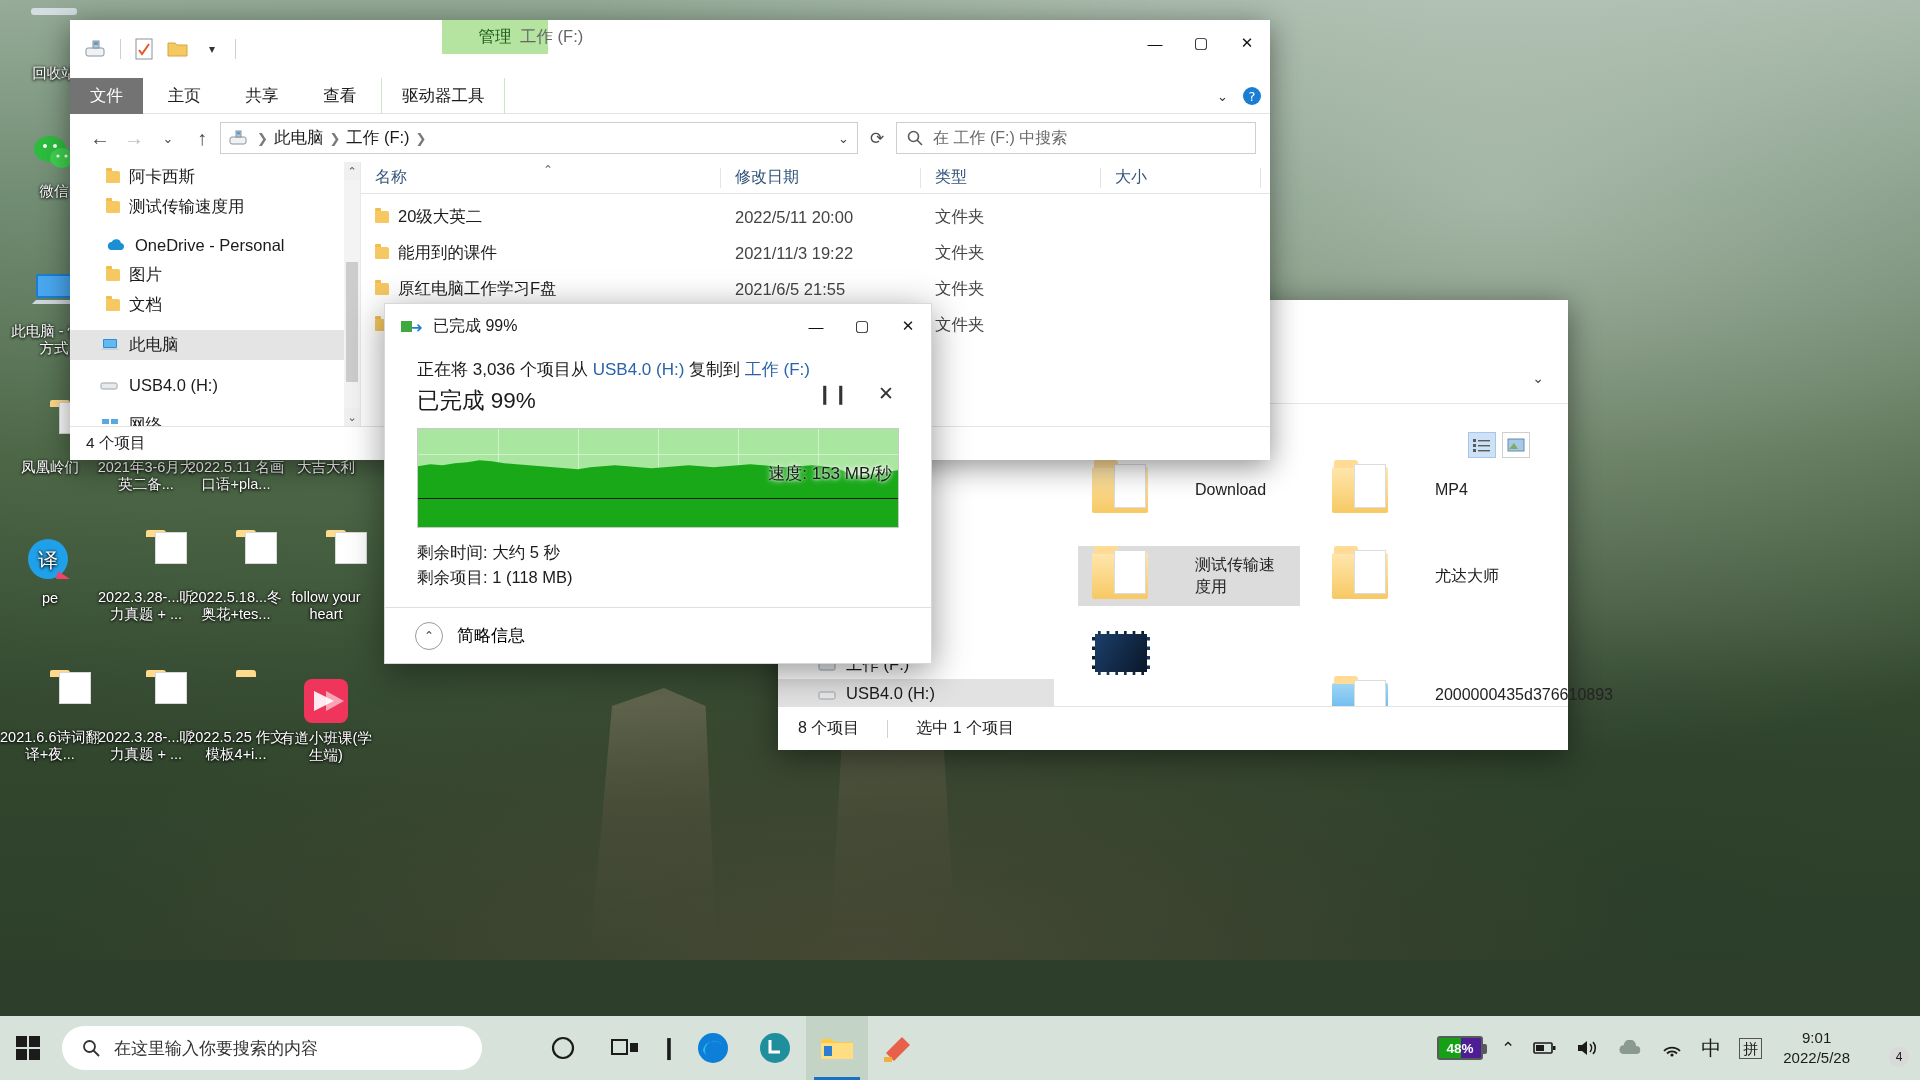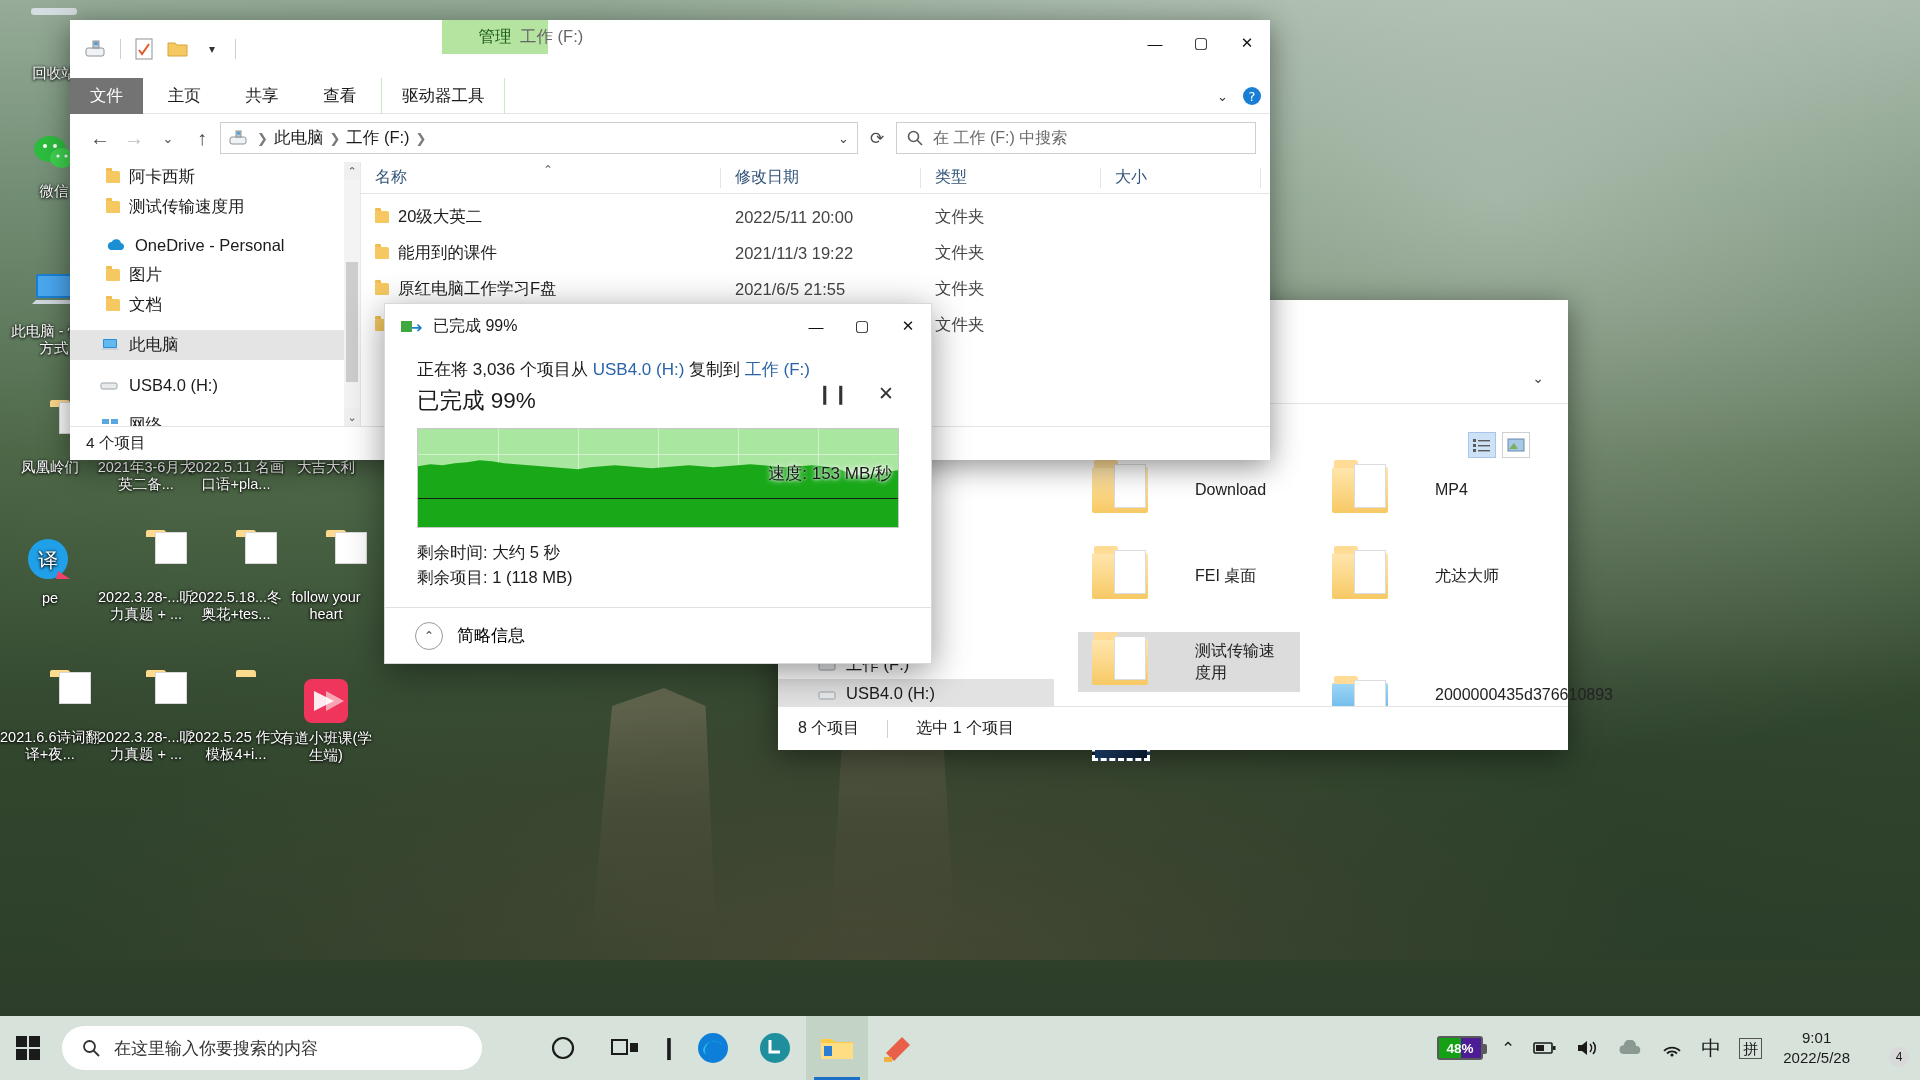--- a/index.html
+++ b/index.html
@@ -316,24 +316,20 @@
     </div>
   </div>
 
   <div class="bgfiles">
     <div style="display:flex;gap:18px">
       <div style="width:250px">
         <div class="bgfile">
           <span class="thumbfolder"></span>
           <span class="meta">Download</span>
         </div>
-        <div class="bgfile" style="margin-top:26px">
-          <span class="thumbfolder"></span>
-          <span class="meta">FEI 桌面</span>
-        </div>
         <div class="bgfile sel" style="margin-top:26px">
           <span class="thumbfolder"></span>
           <span class="meta">测试传输速度用</span>
         </div>
         <div class="bgfile" style="margin-top:18px">
           <span class="vidthumb"></span>
         </div>
       </div>
       <div style="width:250px">
         <div class="bgfile">

